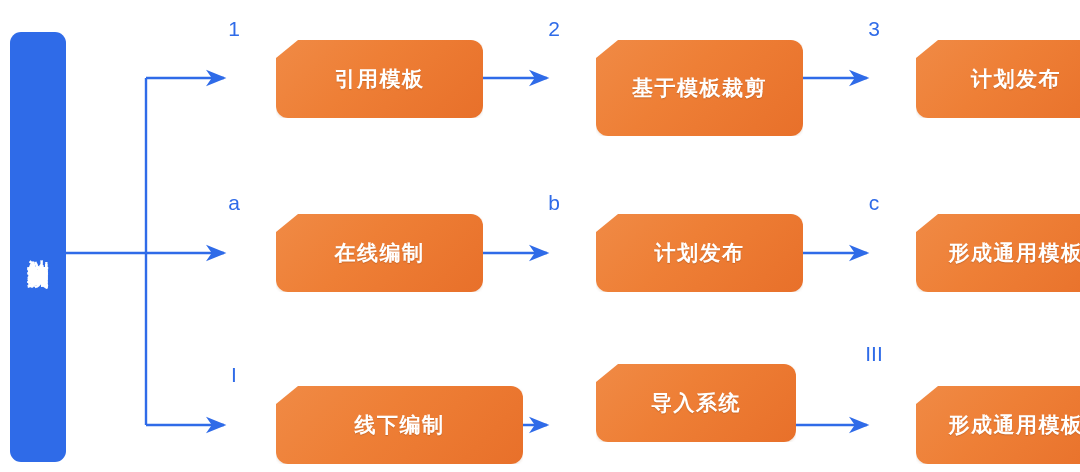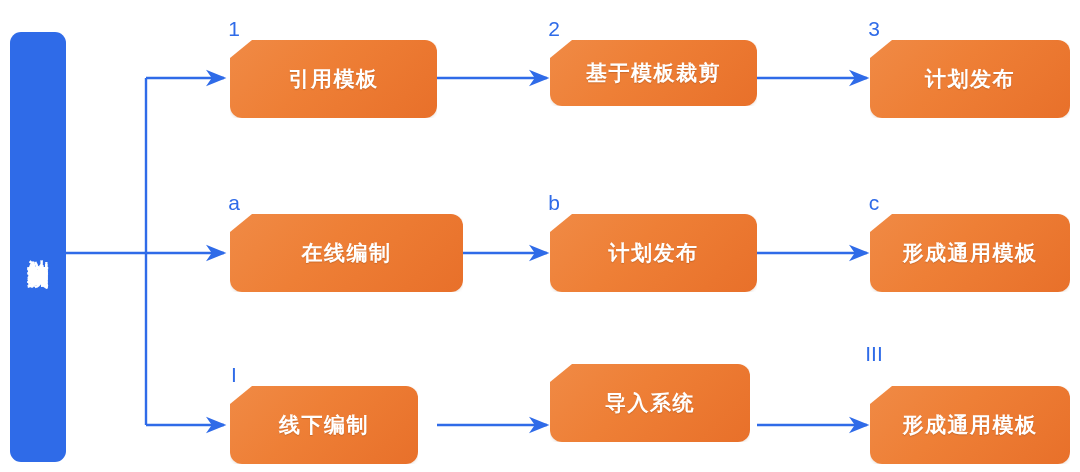--- a/index.html
+++ b/index.html
@@ -68,20 +68,21 @@
     justify-content: center;
     box-shadow: 0 1px 3px rgba(120, 70, 30, 0.18);
     
     clip-path: polygon(
       22px 0,
       100% 0,
       100% 100%,
       0 100%,
       0 18px
     );
+    margin-left: 46px;
   }
   .node-label {
     color: #ffffff;
     font-size: 21px;
     font-weight: bold;
     letter-spacing: 1.5px;
     white-space: nowrap;
     text-shadow: 0 1px 1px rgba(140, 70, 20, 0.35);
   }
 
@@ -155,56 +156,56 @@
   <div class="tag" style="left:204px; top:14px;">
     <span class="tag-label">1</span>
   </div>
   <div class="node" style="left:230px; top:40px; width:207px; height:78px;">
     <span class="node-label">引用模板</span>
   </div>
 
   <div class="tag" style="left:524px; top:14px;">
     <span class="tag-label">2</span>
   </div>
-  <div class="node" style="left:550px; top:40px; width:207px; height:66px;">
+  <div class="node" style="left:550px; top:40px; width:207px; height:96px;">
     <span class="node-label">基于模板裁剪</span>
   </div>
 
   <div class="tag" style="left:844px; top:14px;">
     <span class="tag-label">3</span>
   </div>
   <div class="node" style="left:870px; top:40px; width:200px; height:78px;">
     <span class="node-label">计划发布</span>
   </div>
 
   <div class="tag" style="left:204px; top:188px;">
     <span class="tag-label">a</span>
   </div>
-  <div class="node" style="left:230px; top:214px; width:233px; height:78px;">
+  <div class="node" style="left:230px; top:214px; width:207px; height:78px;">
     <span class="node-label">在线编制</span>
   </div>
 
   <div class="tag" style="left:524px; top:188px;">
     <span class="tag-label">b</span>
   </div>
   <div class="node" style="left:550px; top:214px; width:207px; height:78px;">
     <span class="node-label">计划发布</span>
   </div>
 
   <div class="tag" style="left:844px; top:188px;">
     <span class="tag-label">c</span>
   </div>
   <div class="node" style="left:870px; top:214px; width:200px; height:78px;">
     <span class="node-label">形成通用模板</span>
   </div>
 
   <div class="tag" style="left:204px; top:360px;">
     <span class="tag-label">I</span>
   </div>
-  <div class="node" style="left:230px; top:386px; width:188px; height:78px;text-align:right;">
+  <div class="node" style="left:230px; top:386px; width:247px; height:78px;text-align:right;">
     <span class="node-label">线下编制</span>
   </div>
 
   <div class="node" style="left:550px; top:364px; width:200px; height:78px;">
     <span class="node-label">导入系统</span>
   </div>
 
   <div class="tag" style="left:844px; top:339px;">
     <span class="tag-label">III</span>
   </div>

